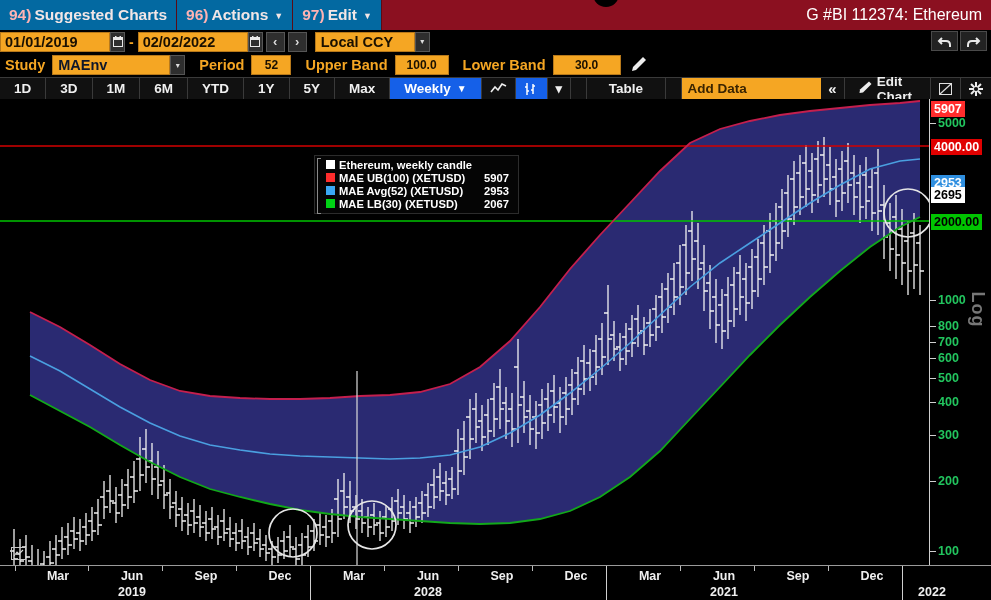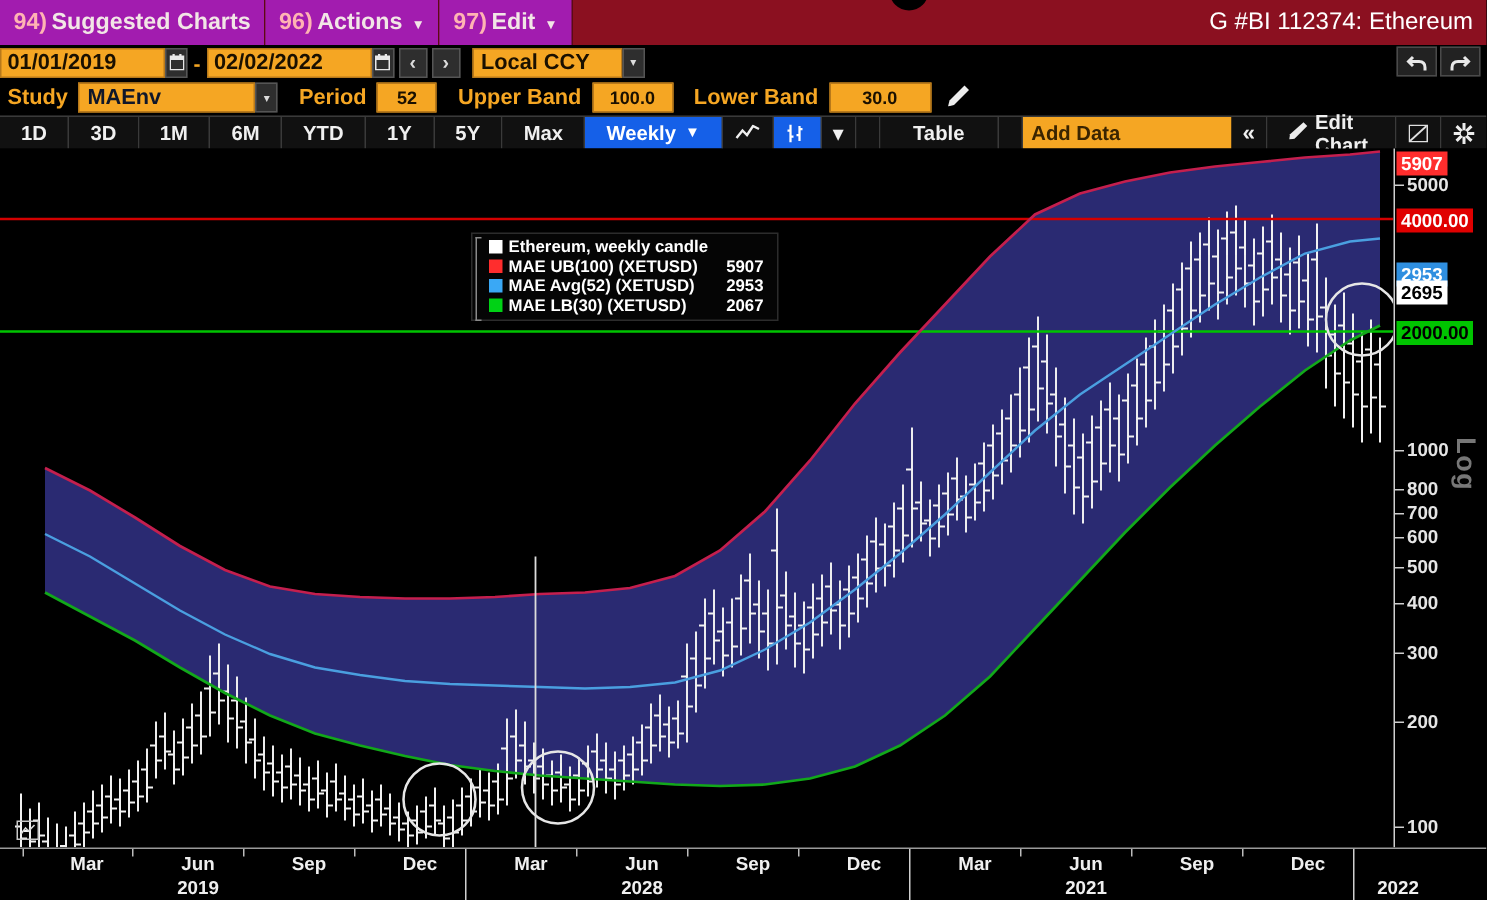--- a/index.html
+++ b/index.html
@@ -12,21 +12,21 @@
   #app { position: relative; width: 991px; height: 600px; background: #000; }
 
   
   .row1 { position: absolute; left: 0; top: 0; width: 991px; height: 30px; background: #8b1020; display: flex; align-items: stretch; }
   .ticker-box {
     background: #f5a623; color: #000; font-size: 17px; font-weight: 700;
     padding: 1px 6px 0 8px; width: 310px; display: flex; align-items: center;
     letter-spacing: .1px;
   }
   .redbtn {
-    background: #a21caf; color: #f2e6e6; font-size: 15.5px; font-weight: 700;
+    background: #0369a1; color: #f2e6e6; font-size: 15.5px; font-weight: 700;
     display: flex; align-items: center; padding: 0 9px; border-right: 1px solid #5c0a14;
     white-space: nowrap;
   }
   .redbtn .num { color: #ffb3b3; margin-right: 3px; font-weight: 700; }
   .redbtn .caret { margin-left: 6px; font-size: 9px; position: relative; top: 1px; }
   .redtail { flex: 1; background: #8b1020; color: #fff; font-size: 16px; font-weight: 400;
     display: flex; align-items: center; justify-content: flex-end; padding-right: 9px; }
   .blob { position: absolute; left: 593px; top: -11px; width: 26px; height: 18px;
           background: #000; border-radius: 0 0 14px 14px; z-index: 6; }
 
@@ -78,21 +78,21 @@
              display: flex; align-items: center; padding: 0 6px; width: 196px; }
   .spacer-dark { background: #111; border-right: 1px solid #3a3a3a; }
 
   
   .chart-area { position: absolute; left: 0; top: 99px; width: 991px; height: 501px; background: #000; }
   .plot { position: absolute; left: 0; top: 0; width: 929px; height: 466px; overflow: hidden; }
   .yaxis { position: absolute; left: 929px; top: 0; width: 62px; height: 466px; background: #000; }
   .xaxis { position: absolute; left: 0; top: 466px; width: 991px; height: 35px; background: #000;
            border-top: 1px solid #9a9a9a; }
 
-  .tick-lbl { position: absolute; color: #e5e5e5; font-size: 12.5px; font-weight: 700; left: 9px; }
+  .tick-lbl { position: absolute; color: #22c55e; font-size: 12.5px; font-weight: 700; left: 9px; }
   .tick-mark { position: absolute; left: 1px; width: 6px; height: 1px; background: #cfcfcf; }
   .badge { position: absolute; left: 2px; font-size: 12.5px; font-weight: 700; padding: 1px 3px;
            white-space: nowrap; }
   .log-lbl { position: absolute; right: -4px; top: 200px; color: #777; font-size: 18px;
              font-weight: 700; transform: rotate(90deg); transform-origin: center; letter-spacing: 1px; }
 
   .xtick { position: absolute; color: #efefef; font-size: 12.5px; font-weight: 700; top: 3px;
            transform: translateX(-50%); }
   .xyear { position: absolute; color: #efefef; font-size: 12.5px; font-weight: 700; top: 19px;
            transform: translateX(-50%); }

